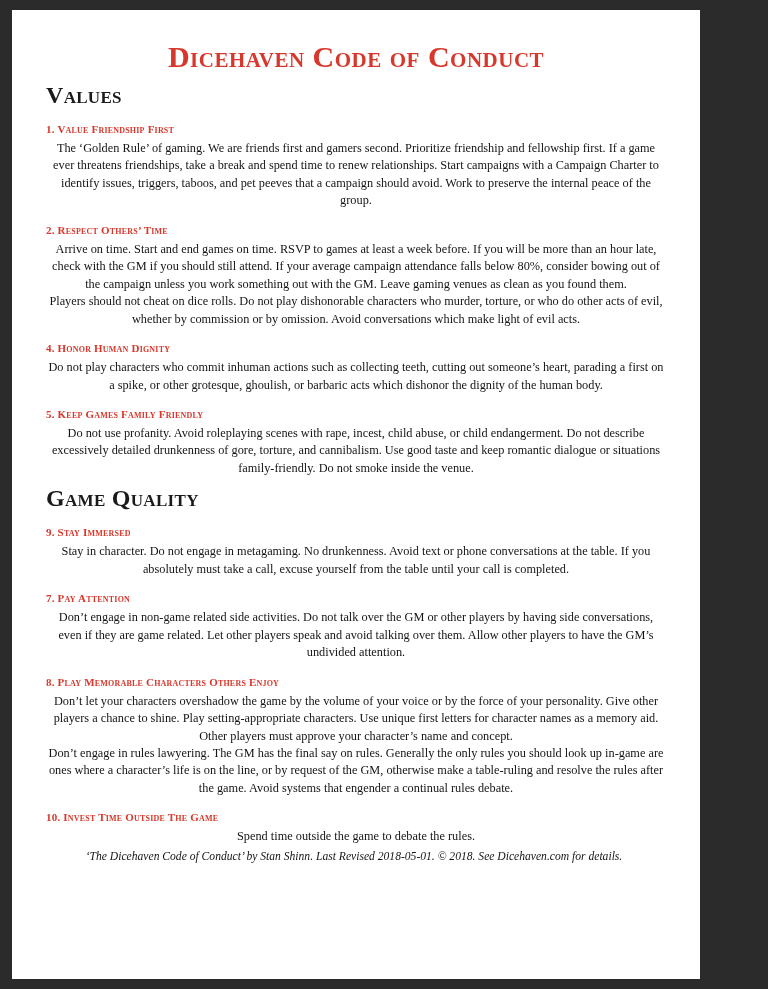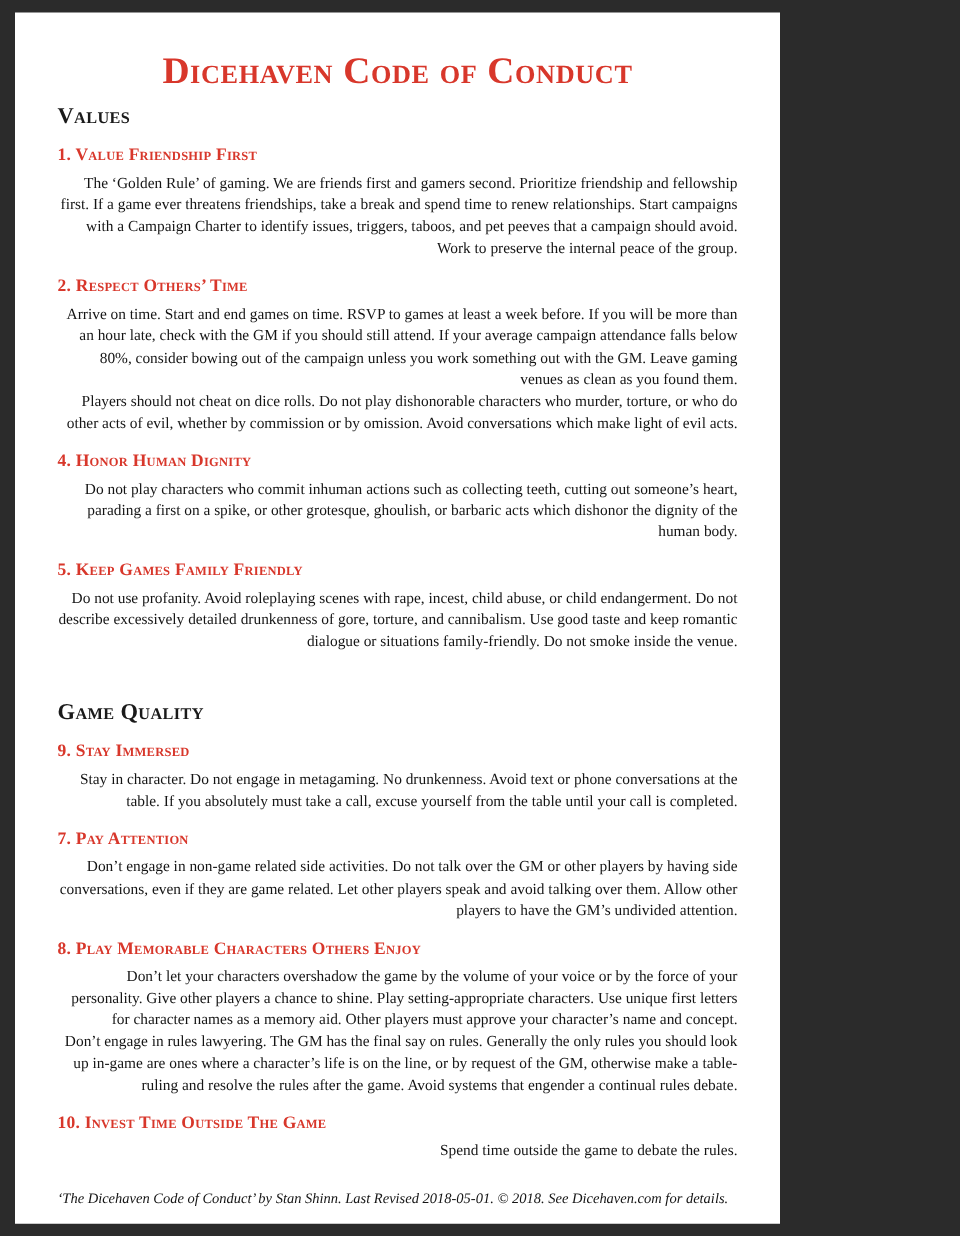--- a/index.html
+++ b/index.html
@@ -10,69 +10,69 @@
     width: 768px;
     height: 989px;
     background: #2b2b2b;
     font-family: "Liberation Serif", serif;
     overflow: hidden;
   }
   .page {
     position: absolute;
     left: 12px;
     top: 10px;
-    width: 612px;
+    width: 688px;
     height: 969px;
     background: #ffffff;
     box-sizing: border-box;
     padding: 26px 34px 10px 34px;
     overflow: hidden;
   }
   .doc-title {
     text-align: center;
     color: #d8372b;
     font-family: "Liberation Serif", serif;
     font-size: 30px;
     font-weight: bold;
     letter-spacing: 0.5px;
     margin: 4px 0 2px 0;
     font-variant: small-caps;
   }
   .section-head {
     color: #1a1a1a;
-    font-size: 18px;
+    font-size: 24px;
     font-weight: bold;
     font-variant: small-caps;
     letter-spacing: 0.3px;
     margin: 8px 0 2px 0;
   }
   .section-head.second {
-    margin-top: 37px;
+    margin-top: 8px;
   }
   .rule {
     margin: 0;
   }
   .rule-title {
     color: #d8372b;
-    font-size: 14px;
+    font-size: 11px;
     font-weight: bold;
     font-variant: small-caps;
     letter-spacing: 0.2px;
     margin: 14px 0 5px 0;
   }
   .rule-body {
     color: #141414;
     font-size: 12.3px;
     line-height: 1.42;
-    text-align: right;
+    text-align: center;
     margin: 0;
   }
   .footer {
-    margin-top: 22px;
-    text-align: left;
+    margin-top: 4px;
+    text-align: center;
     font-style: italic;
     font-size: 11.6px;
     color: #141414;
     padding-right: 4px;
   }
 </style>
 </head>
 <body>
 
 <div class="page">

